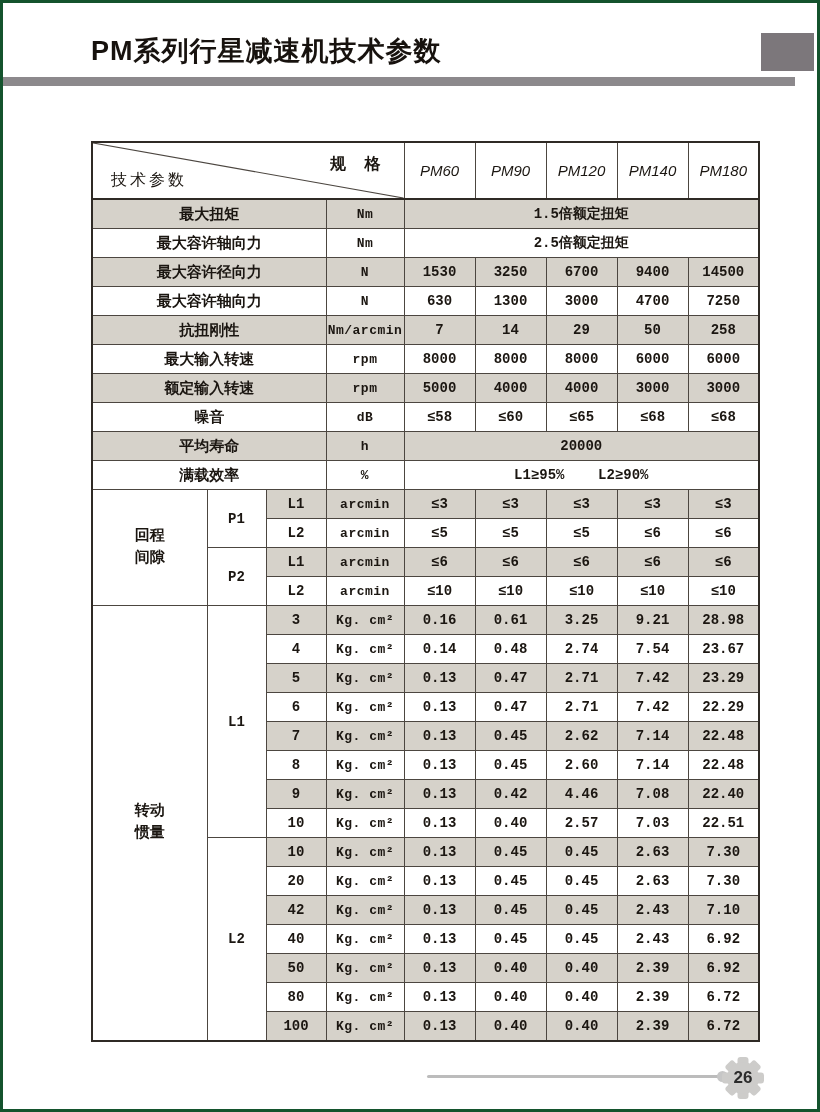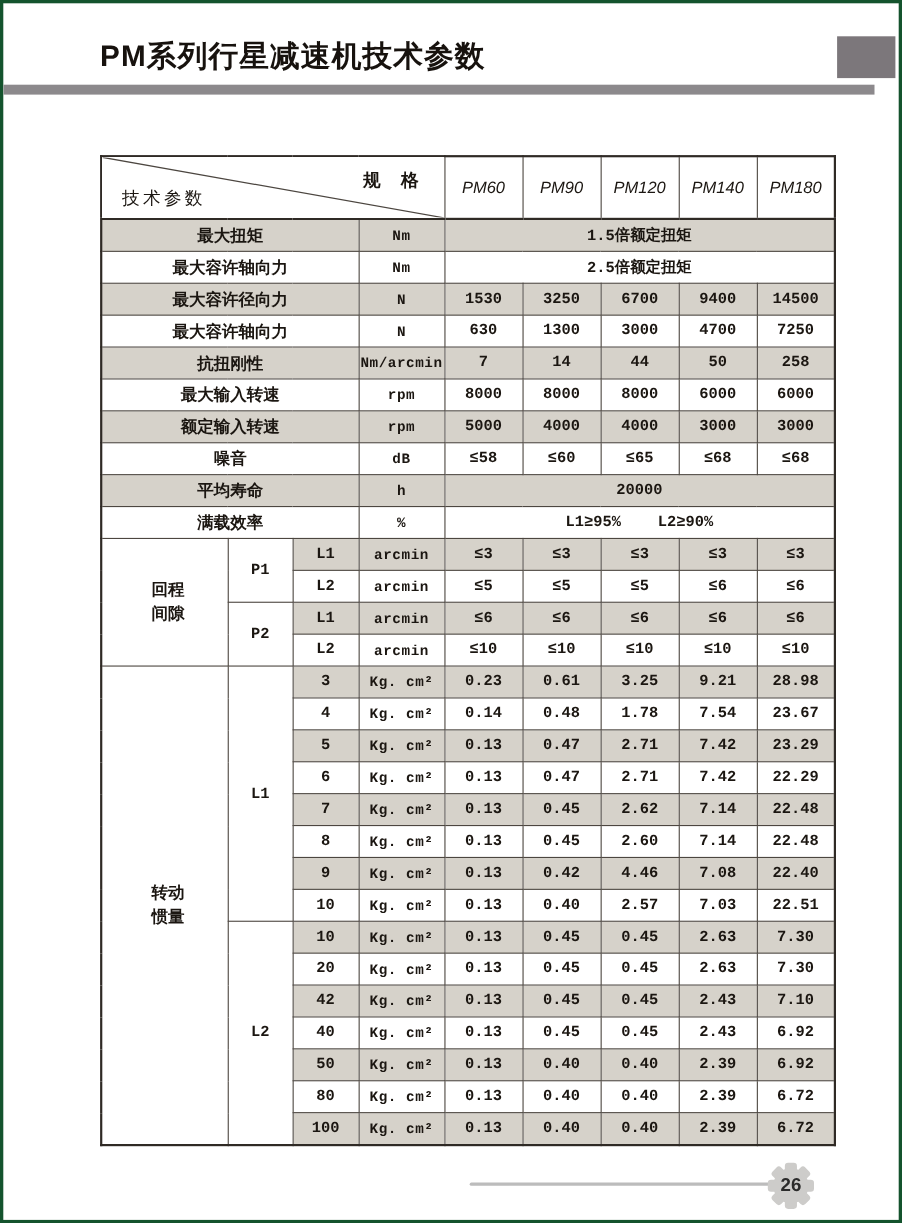--- a/index.html
+++ b/index.html
@@ -29,25 +29,25 @@
   .w{background:#ffffff;}
   .cn{font-family:"Liberation Sans","DejaVu Sans",sans-serif;font-weight:bold;font-size:15px;}
   .lbl{padding-right:118px;}
   .num{font-family:"Liberation Mono","DejaVu Sans Mono",monospace;font-size:14px;font-weight:bold;white-space:pre;}
   .unit{font-size:13px;letter-spacing:0.5px;}
   .model{font-family:"Liberation Sans","DejaVu Sans",sans-serif;font-size:15px;font-weight:normal;font-style:italic;}
   .diag{position:relative;}
   .diag svg{position:absolute;left:0;top:0;width:100%;height:100%;display:block;}
   .corner-top{position:absolute;top:11px;right:16px;font-size:16px;font-weight:bold;letter-spacing:7px;}
   .corner-bottom{position:absolute;bottom:7px;left:18px;font-size:16px;font-weight:normal;letter-spacing:3px;}
-  .wrap2{display:inline-block;width:36px;line-height:22px;word-break:break-all;text-align:right;}
+  .wrap2{display:inline-block;width:36px;line-height:22px;word-break:break-all;text-align:center;font-family:Liberation Mono, monospace;}
 
   .footer-line{position:absolute;left:424px;top:1072px;width:296px;height:3px;background:#bcbcbc;border-radius:2px;}
   .footer-dot{position:absolute;left:714px;top:1068px;width:11px;height:11px;border-radius:50%;background:#c6c6c6;}
-  .gear-wrap{position:absolute;left:694px;top:1053px;width:44px;height:44px;}
+  .gear-wrap{position:absolute;left:718px;top:1053px;width:44px;height:44px;}
   .gear-wrap svg{position:absolute;left:0;top:0;}
   .page-num{
     position:absolute;left:0;top:0;width:44px;height:44px;line-height:44px;
     text-align:center;font-size:17px;font-weight:bold;color:#2b2b2b;
     font-family:"Liberation Sans","DejaVu Sans",sans-serif;
   }
 </style>
 </head>
 <body>
 
@@ -109,21 +109,21 @@
           <td class="num w">1300</td>
           <td class="num w">3000</td>
           <td class="num w">4700</td>
           <td class="num w">7250</td>
         </tr>
         <tr>
           <td class="cn lbl g" colspan="3">抗扭刚性</td>
           <td class="num unit g">Nm/arcmin</td>
           <td class="num g">7</td>
           <td class="num g">14</td>
-          <td class="num g">44</td>
+          <td class="num g">29</td>
           <td class="num g">50</td>
           <td class="num g">258</td>
         </tr>
         <tr>
           <td class="cn lbl w" colspan="3">最大输入转速</td>
           <td class="num unit w">rpm</td>
           <td class="num w">8000</td>
           <td class="num w">8000</td>
           <td class="num w">8000</td>
           <td class="num w">6000</td>
@@ -194,32 +194,32 @@
           <td class="num w">≤10</td>
           <td class="num w">≤10</td>
           <td class="num w">≤10</td>
           <td class="num w">≤10</td>
         </tr>
         <tr>
           <td class="cn w" rowspan="15"><span class="wrap2">转动惯量</span></td>
           <td class="num w" rowspan="8">L1</td>
           <td class="num g">3</td>
           <td class="num unit g">Kg. cm²</td>
-          <td class="num g">0.23</td>
+          <td class="num g">0.16</td>
           <td class="num g">0.61</td>
           <td class="num g">3.25</td>
           <td class="num g">9.21</td>
           <td class="num g">28.98</td>
         </tr>
         <tr>
           <td class="num w">4</td>
           <td class="num unit w">Kg. cm²</td>
           <td class="num w">0.14</td>
           <td class="num w">0.48</td>
-          <td class="num w">1.78</td>
+          <td class="num w">2.74</td>
           <td class="num w">7.54</td>
           <td class="num w">23.67</td>
         </tr>
         <tr>
           <td class="num g">5</td>
           <td class="num unit g">Kg. cm²</td>
           <td class="num g">0.13</td>
           <td class="num g">0.47</td>
           <td class="num g">2.71</td>
           <td class="num g">7.42</td>

